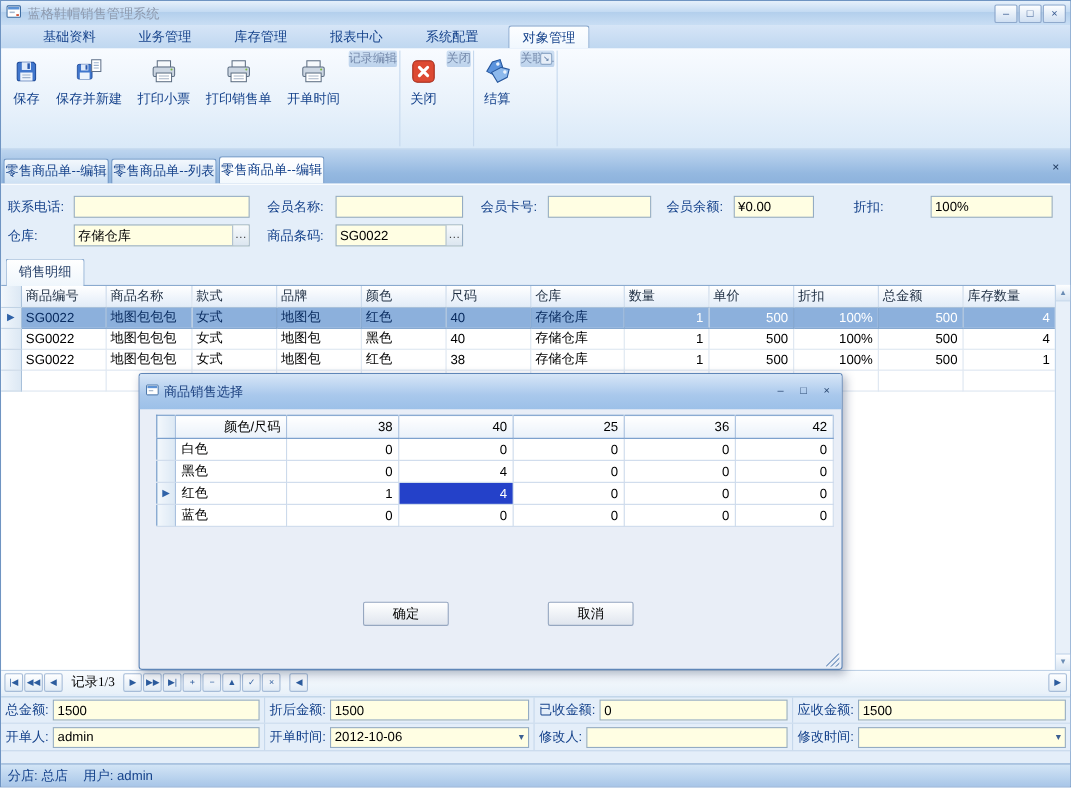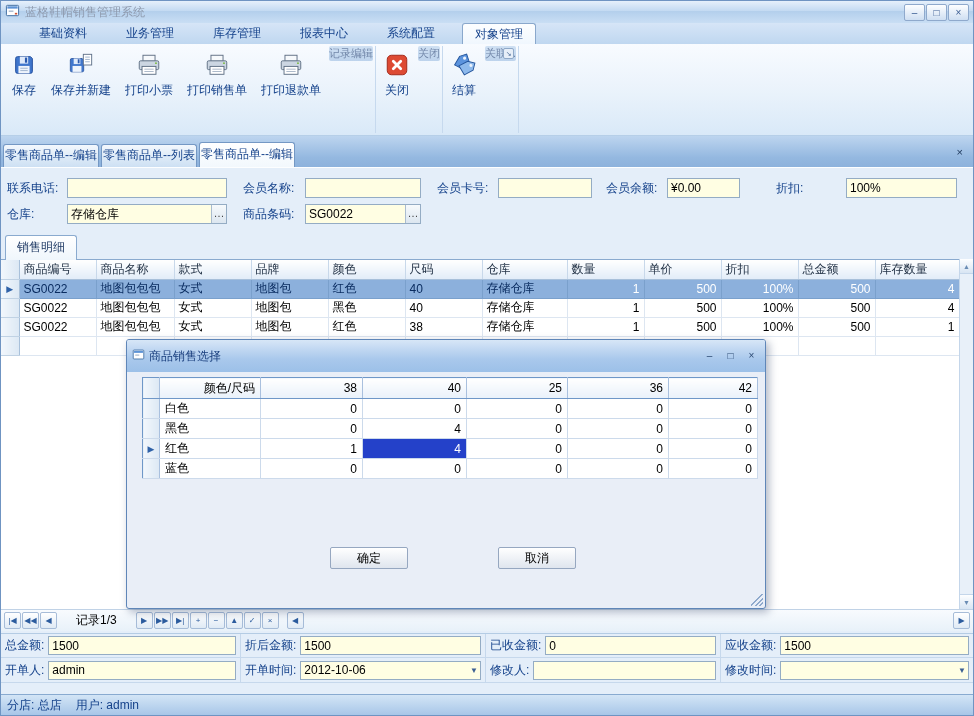--- a/index.html
+++ b/index.html
@@ -77,21 +77,21 @@
   .sarrow { height:15px; line-height:15px; text-align:center; font-size:7px; color:#6a8cb4;
     background:linear-gradient(#fdfeff,#d8e5f3); border-bottom:1px solid #c4d6ea; }
   .sarrow.bottom { position:absolute; bottom:0; left:0; right:0; border-top:1px solid #c4d6ea; border-bottom:none; }
 
   
   .navbar { position:absolute; top:608px; left:0; right:0; height:22px;
     background:linear-gradient(#f8fbfe,#e8f1f9); border-top:1px solid #c0d2e6;
     display:flex; align-items:center; padding:0 3px; gap:1px; }
   .nbtn { min-width:17px; height:17px; border:1px solid #a6bcd8; background:linear-gradient(#ffffff,#dfeaf5);
     color:#2c5c9e; font-size:8px; line-height:15px; text-align:center; border-radius:2px; padding:0 1px; }
-  .nrec { margin:0 18px; color:#000; white-space:nowrap; }
+  .nrec { margin:0 7px; color:#000; white-space:nowrap;font-family:Liberation Serif, serif; }
   .ntrack { flex:1; }
 
   
   .trow { position:absolute; left:0; right:0; height:25px; display:flex; background:#e4eef9;
     border-bottom:1px solid #c6d8ec; }
   .trow.first { border-top:1px solid #b4cce4; }
   .tcell { display:flex; align-items:center; border-right:1px solid #c6d8ec; padding:0 4px; gap:4px; }
   .tlabel { color:#15428b; white-space:nowrap; }
   .tfill { flex:1; height:19px; }
   .dwrap { position:relative; flex:1; height:19px; }
@@ -213,21 +213,21 @@
         <div class="rbtn">
           <span class="ricon">
               <svg viewBox="0 0 28 28">
                 <rect x="7.5" y="3.5" width="13" height="6.5" fill="#f6f9fc" stroke="#5c6d82"></rect>
                 <rect x="3.5" y="9.5" width="21" height="9.5" rx="1.5" fill="#ccd6e2" stroke="#5c6d82"></rect>
                 <circle cx="21.5" cy="12" r="1" fill="#78b83e"></circle>
                 <rect x="6.5" y="15.5" width="15" height="8.5" fill="#ffffff" stroke="#5c6d82"></rect>
                 <path d="M9 18.5 H19 M9 21 H19" stroke="#a6b4c6"></path>
               </svg>
             </span>
-          <span>打印退款单</span>
+          <span>开单时间</span>
         </div>
       </div>
       <div class="rgroup-label">
         <span>记录编辑</span>
       </div>
     </div>
 
     <div class="rgroup">
       <div class="rgroup-buttons">
         <div class="rbtn">

